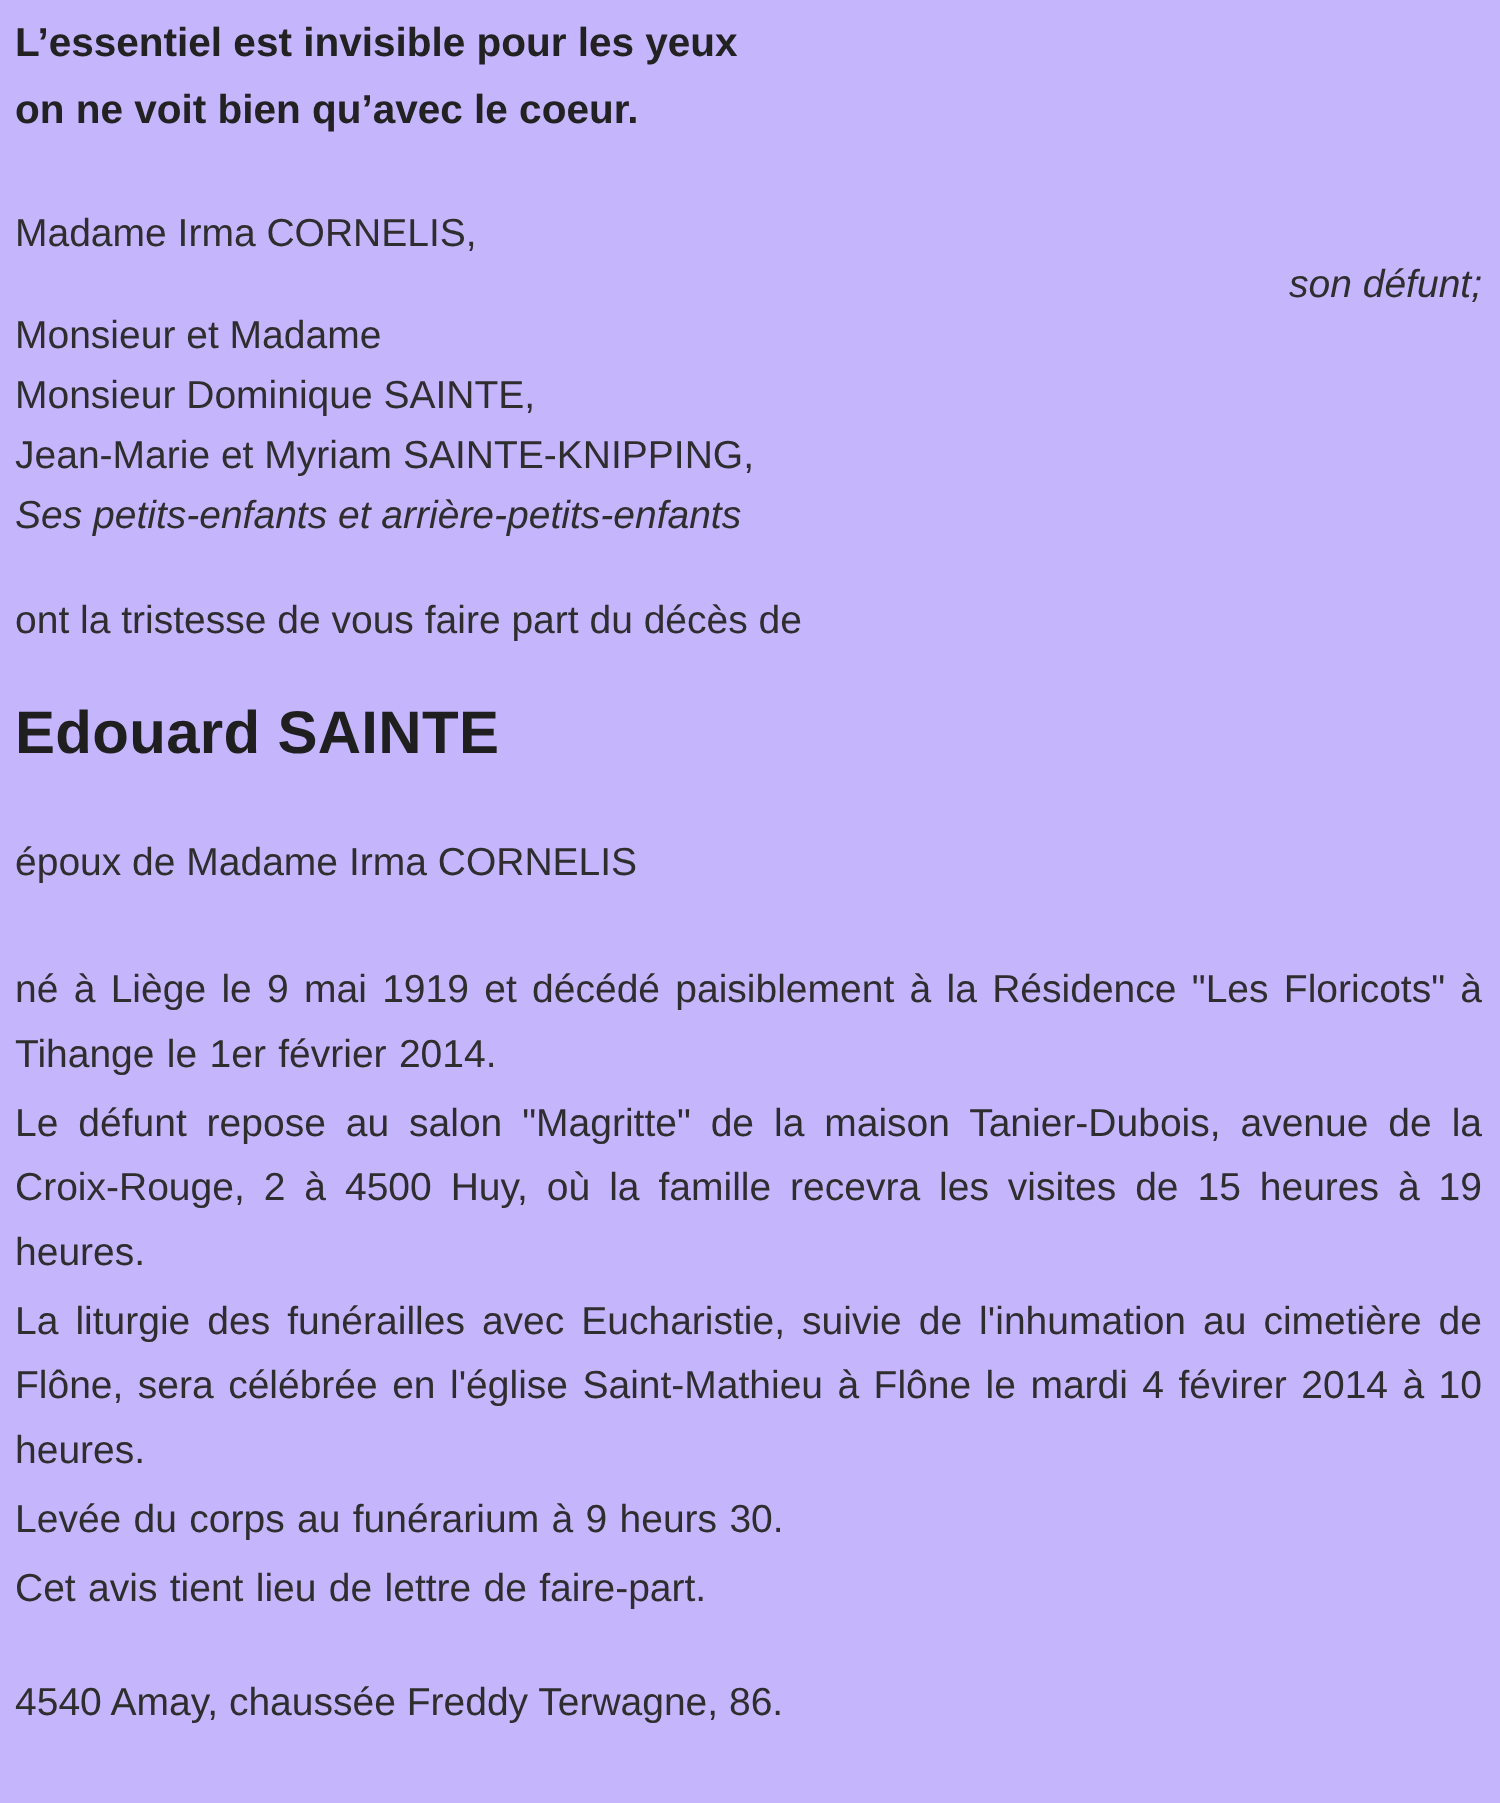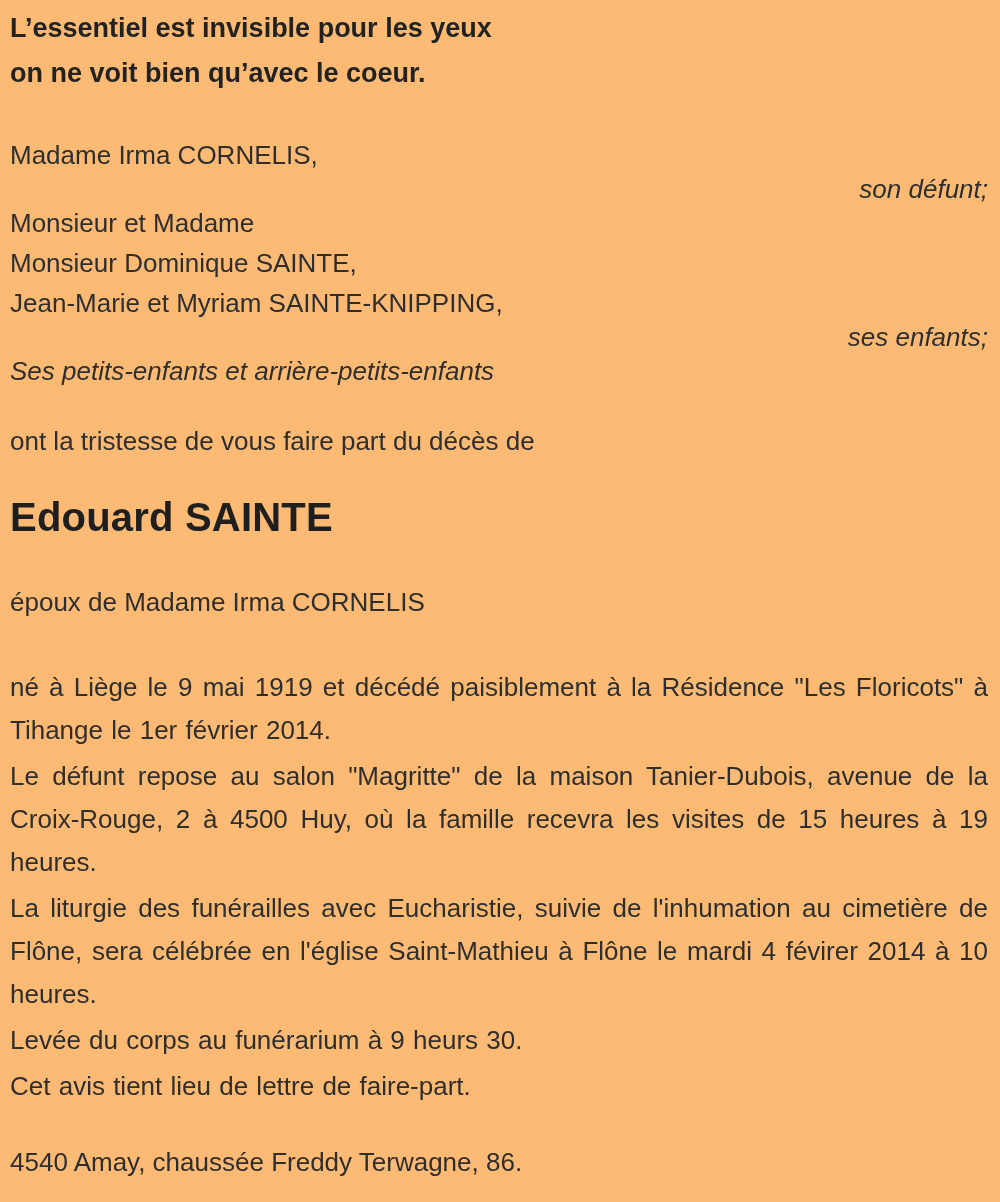--- a/index.html
+++ b/index.html
@@ -11,21 +11,21 @@
     width: 1000px;
     font-family: "Liberation Sans", "DejaVu Sans", sans-serif;
     color: #2e2e2e;
     -webkit-font-smoothing: antialiased;
   }
   .page {
     box-sizing: border-box;
     width: 1000px;
     min-height: 1202px;
     padding: 14px 12px 10px 10px;
-    background: #fdba74;
+    background: #c4b5fd;
   }
 
   
   .quote p {
     margin: 0 0 17px 0;
     font-size: 27px;
     line-height: 28px;
     font-weight: 700;
     color: #222222;
   }
@@ -108,21 +108,20 @@
     <p>on ne voit bien qu’avec le coeur.</p>
   </header>
 
   <section class="family">
     <p class="name-line">Madame Irma CORNELIS,</p>
     <p class="relation">son défunt;</p>
 
     <p class="name-line">Monsieur et Madame</p>
     <p class="name-line">Monsieur Dominique SAINTE,</p>
     <p class="name-line">Jean-Marie et Myriam SAINTE-KNIPPING,</p>
-    <p class="relation">ses enfants;</p>
 
     <p class="name-line grandchildren">Ses petits-enfants et arrière-petits-enfants</p>
   </section>
 
   <p class="announcement">ont la tristesse de vous faire part du décès de</p>
 
   <h1 class="deceased-name">Edouard SAINTE</h1>
 
   <p class="spouse-line">époux de Madame Irma CORNELIS</p>
 

